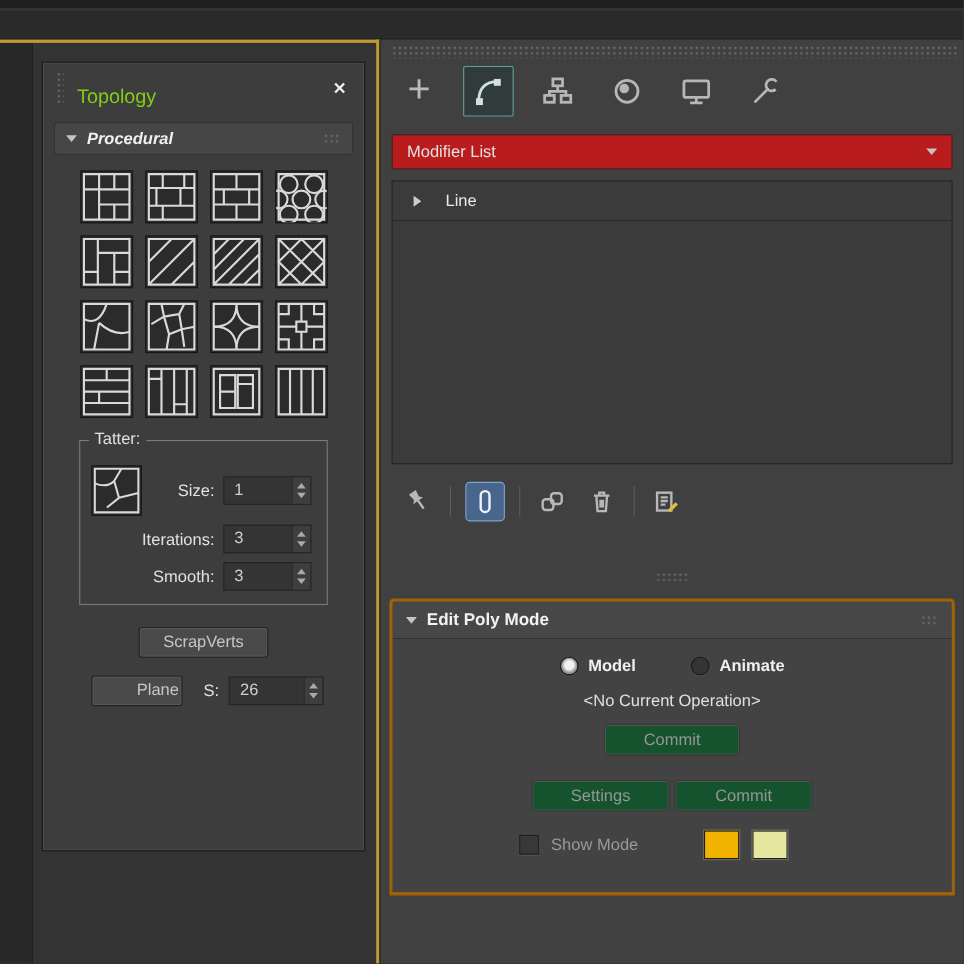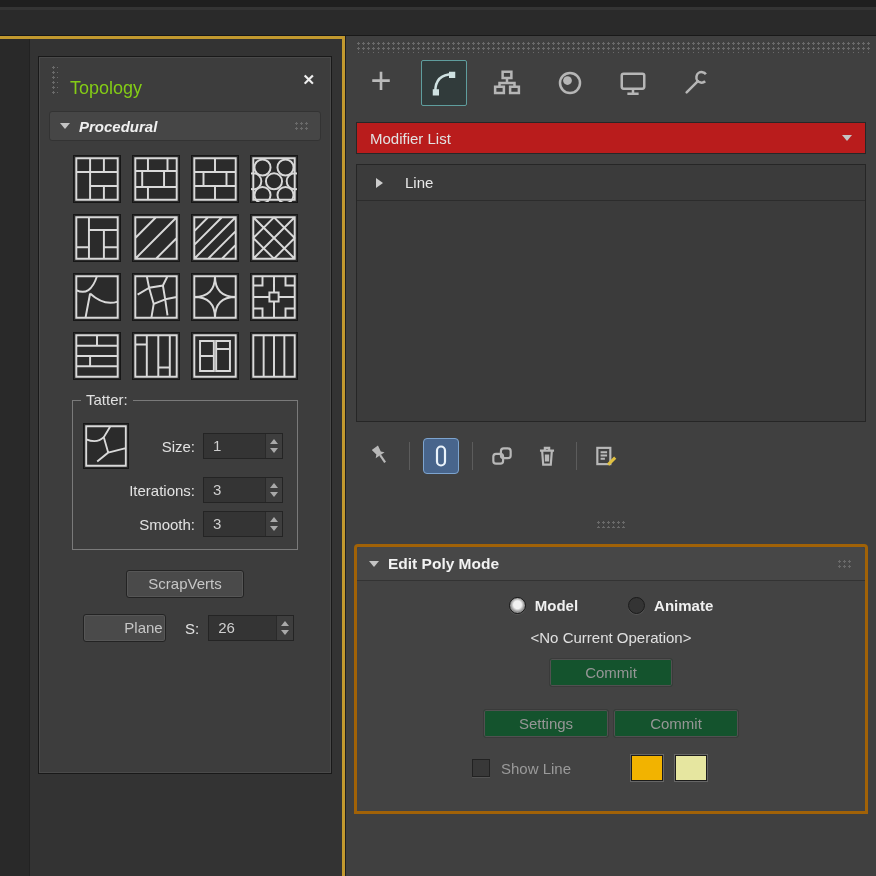--- a/index.html
+++ b/index.html
@@ -428,21 +428,21 @@
 
         <div class="btn-disabled commit-btn">Commit</div>
 
         <div class="sc-row">
           <div class="btn-disabled">Settings</div>
           <div class="btn-disabled">Commit</div>
         </div>
 
         <div class="cage-row">
           <div class="checkbox"></div>
-          <div class="cage-lbl">Show Line</div>
+          <div class="cage-lbl">Show Mode</div>
           <div class="cage-swatch s1" style="background:#f2b300"></div>
           <div class="cage-swatch s2" style="background:#e6e6a0"></div>
         </div>
       </div>
     </div>
   </div>
 
 </div>
 
 </body></html>

